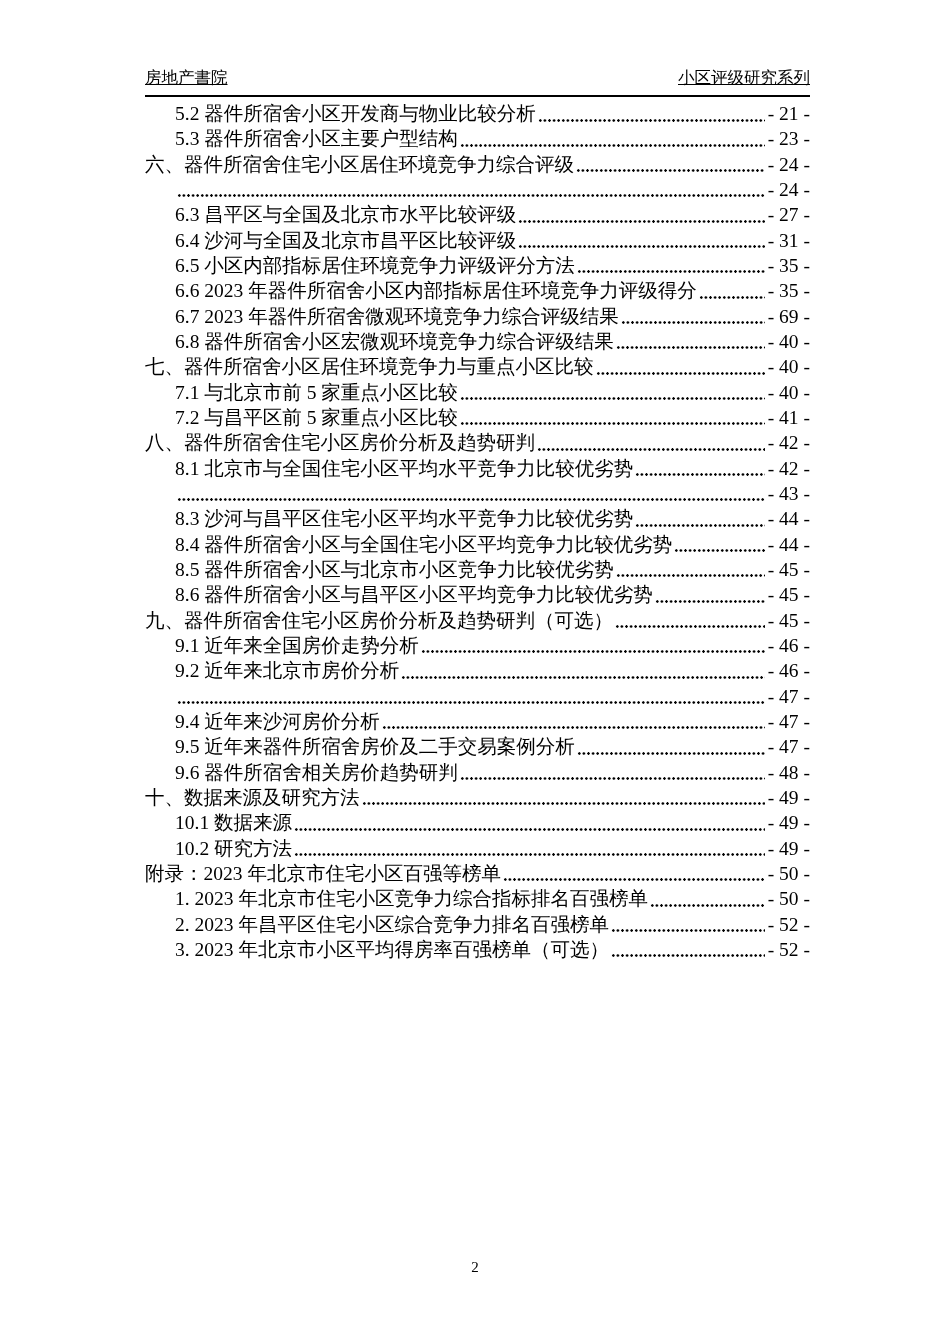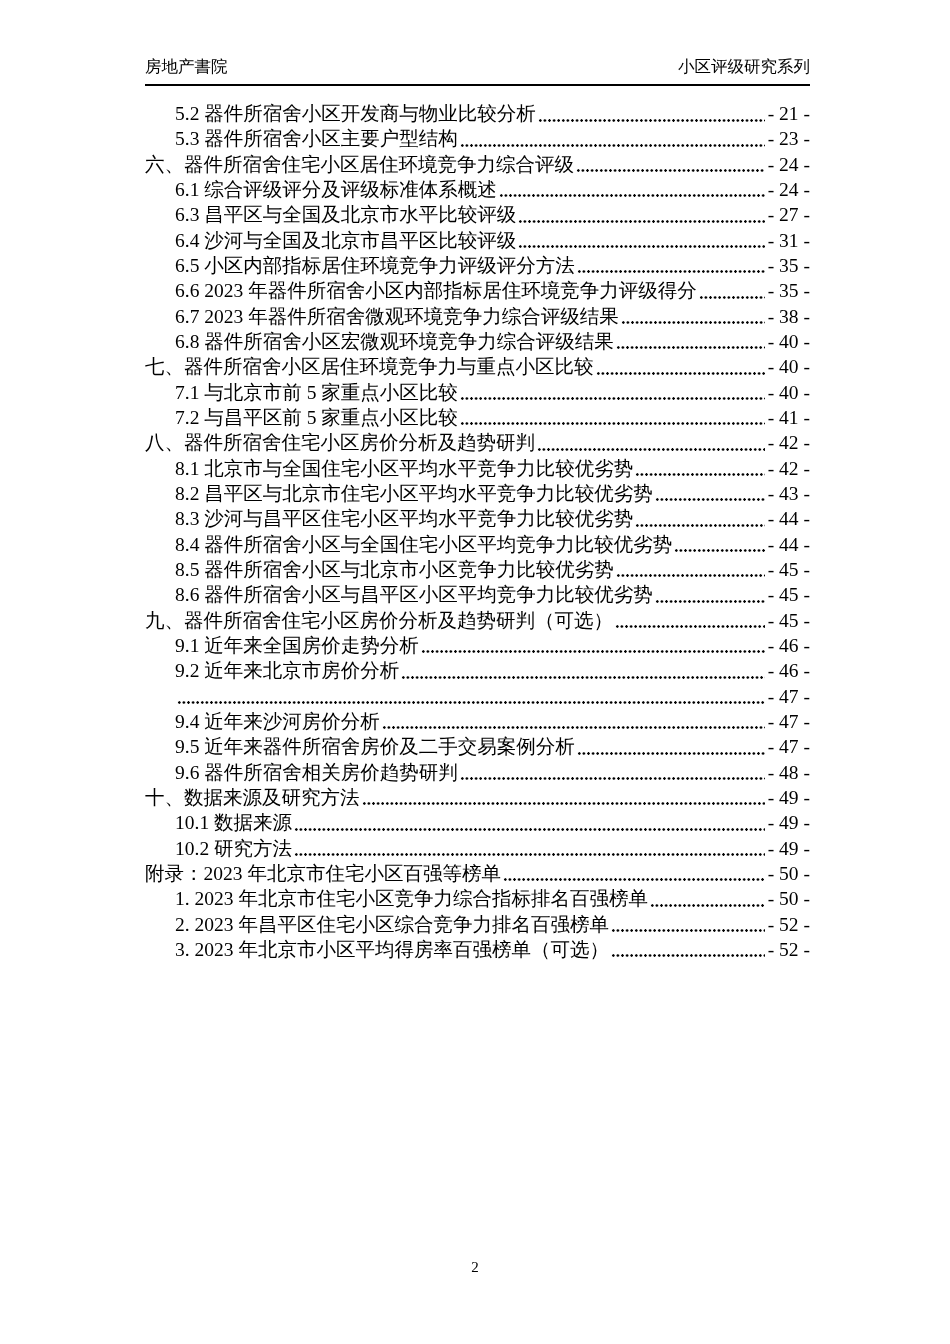--- a/index.html
+++ b/index.html
@@ -8,30 +8,31 @@
     width: 950px;
     height: 1344px;
     background: #ffffff;
     color: #000000;
     font-family: "Liberation Serif", "DejaVu Serif", serif;
     overflow: hidden;
   }
   .header {
     position: absolute;
     left: 145px;
-    top: 57px;
+    top: 68px;
     width: 665px;
     display: flex;
     justify-content: space-between;
     align-items: flex-end;
     font-family: "Liberation Sans", "DejaVu Sans", sans-serif;
     font-size: 16.5px;
     line-height: 1.2;
     padding-bottom: 7px;
     border-bottom: 2.5px solid #000000;
+    text-decoration: underline;
   }
   .toc {
     position: absolute;
     left: 145px;
     top: 101px;
     width: 665px;
   }
   .toc-row {
     display: flex;
     height: 25.33px;
@@ -83,21 +84,20 @@
     <span class="toc-page">- 23 -</span>
   </div>
 
   <div class="toc-row level-1">
     <span class="toc-label">六、器件所宿舍住宅小区居住环境竞争力综合评级</span>
     <span class="toc-dots"></span>
     <span class="toc-page">- 24 -</span>
   </div>
 
   <div class="toc-row level-2">
-    <span class="toc-label">6.1 综合评级评分及评级标准体系概述</span>
     <span class="toc-dots"></span>
     <span class="toc-page">- 24 -</span>
   </div>
 
 
   <div class="toc-row level-2">
     <span class="toc-label">6.3 昌平区与全国及北京市水平比较评级</span>
     <span class="toc-dots"></span>
     <span class="toc-page">- 27 -</span>
   </div>
@@ -116,21 +116,21 @@
 
   <div class="toc-row level-2">
     <span class="toc-label">6.6 2023 年器件所宿舍小区内部指标居住环境竞争力评级得分</span>
     <span class="toc-dots"></span>
     <span class="toc-page">- 35 -</span>
   </div>
 
   <div class="toc-row level-2">
     <span class="toc-label">6.7 2023 年器件所宿舍微观环境竞争力综合评级结果</span>
     <span class="toc-dots"></span>
-    <span class="toc-page">- 38 -</span>
+    <span class="toc-page">- 69 -</span>
   </div>
 
   <div class="toc-row level-2">
     <span class="toc-label">6.8 器件所宿舍小区宏微观环境竞争力综合评级结果</span>
     <span class="toc-dots"></span>
     <span class="toc-page">- 40 -</span>
   </div>
 
   <div class="toc-row level-1">
     <span class="toc-label">七、器件所宿舍小区居住环境竞争力与重点小区比较</span>
@@ -156,21 +156,20 @@
     <span class="toc-page">- 42 -</span>
   </div>
 
   <div class="toc-row level-2">
     <span class="toc-label">8.1 北京市与全国住宅小区平均水平竞争力比较优劣势</span>
     <span class="toc-dots"></span>
     <span class="toc-page">- 42 -</span>
   </div>
 
   <div class="toc-row level-2">
-    <span class="toc-label">8.2 昌平区与北京市住宅小区平均水平竞争力比较优劣势</span>
     <span class="toc-dots"></span>
     <span class="toc-page">- 43 -</span>
   </div>
 
   <div class="toc-row level-2">
     <span class="toc-label">8.3 沙河与昌平区住宅小区平均水平竞争力比较优劣势</span>
     <span class="toc-dots"></span>
     <span class="toc-page">- 44 -</span>
   </div>
 

